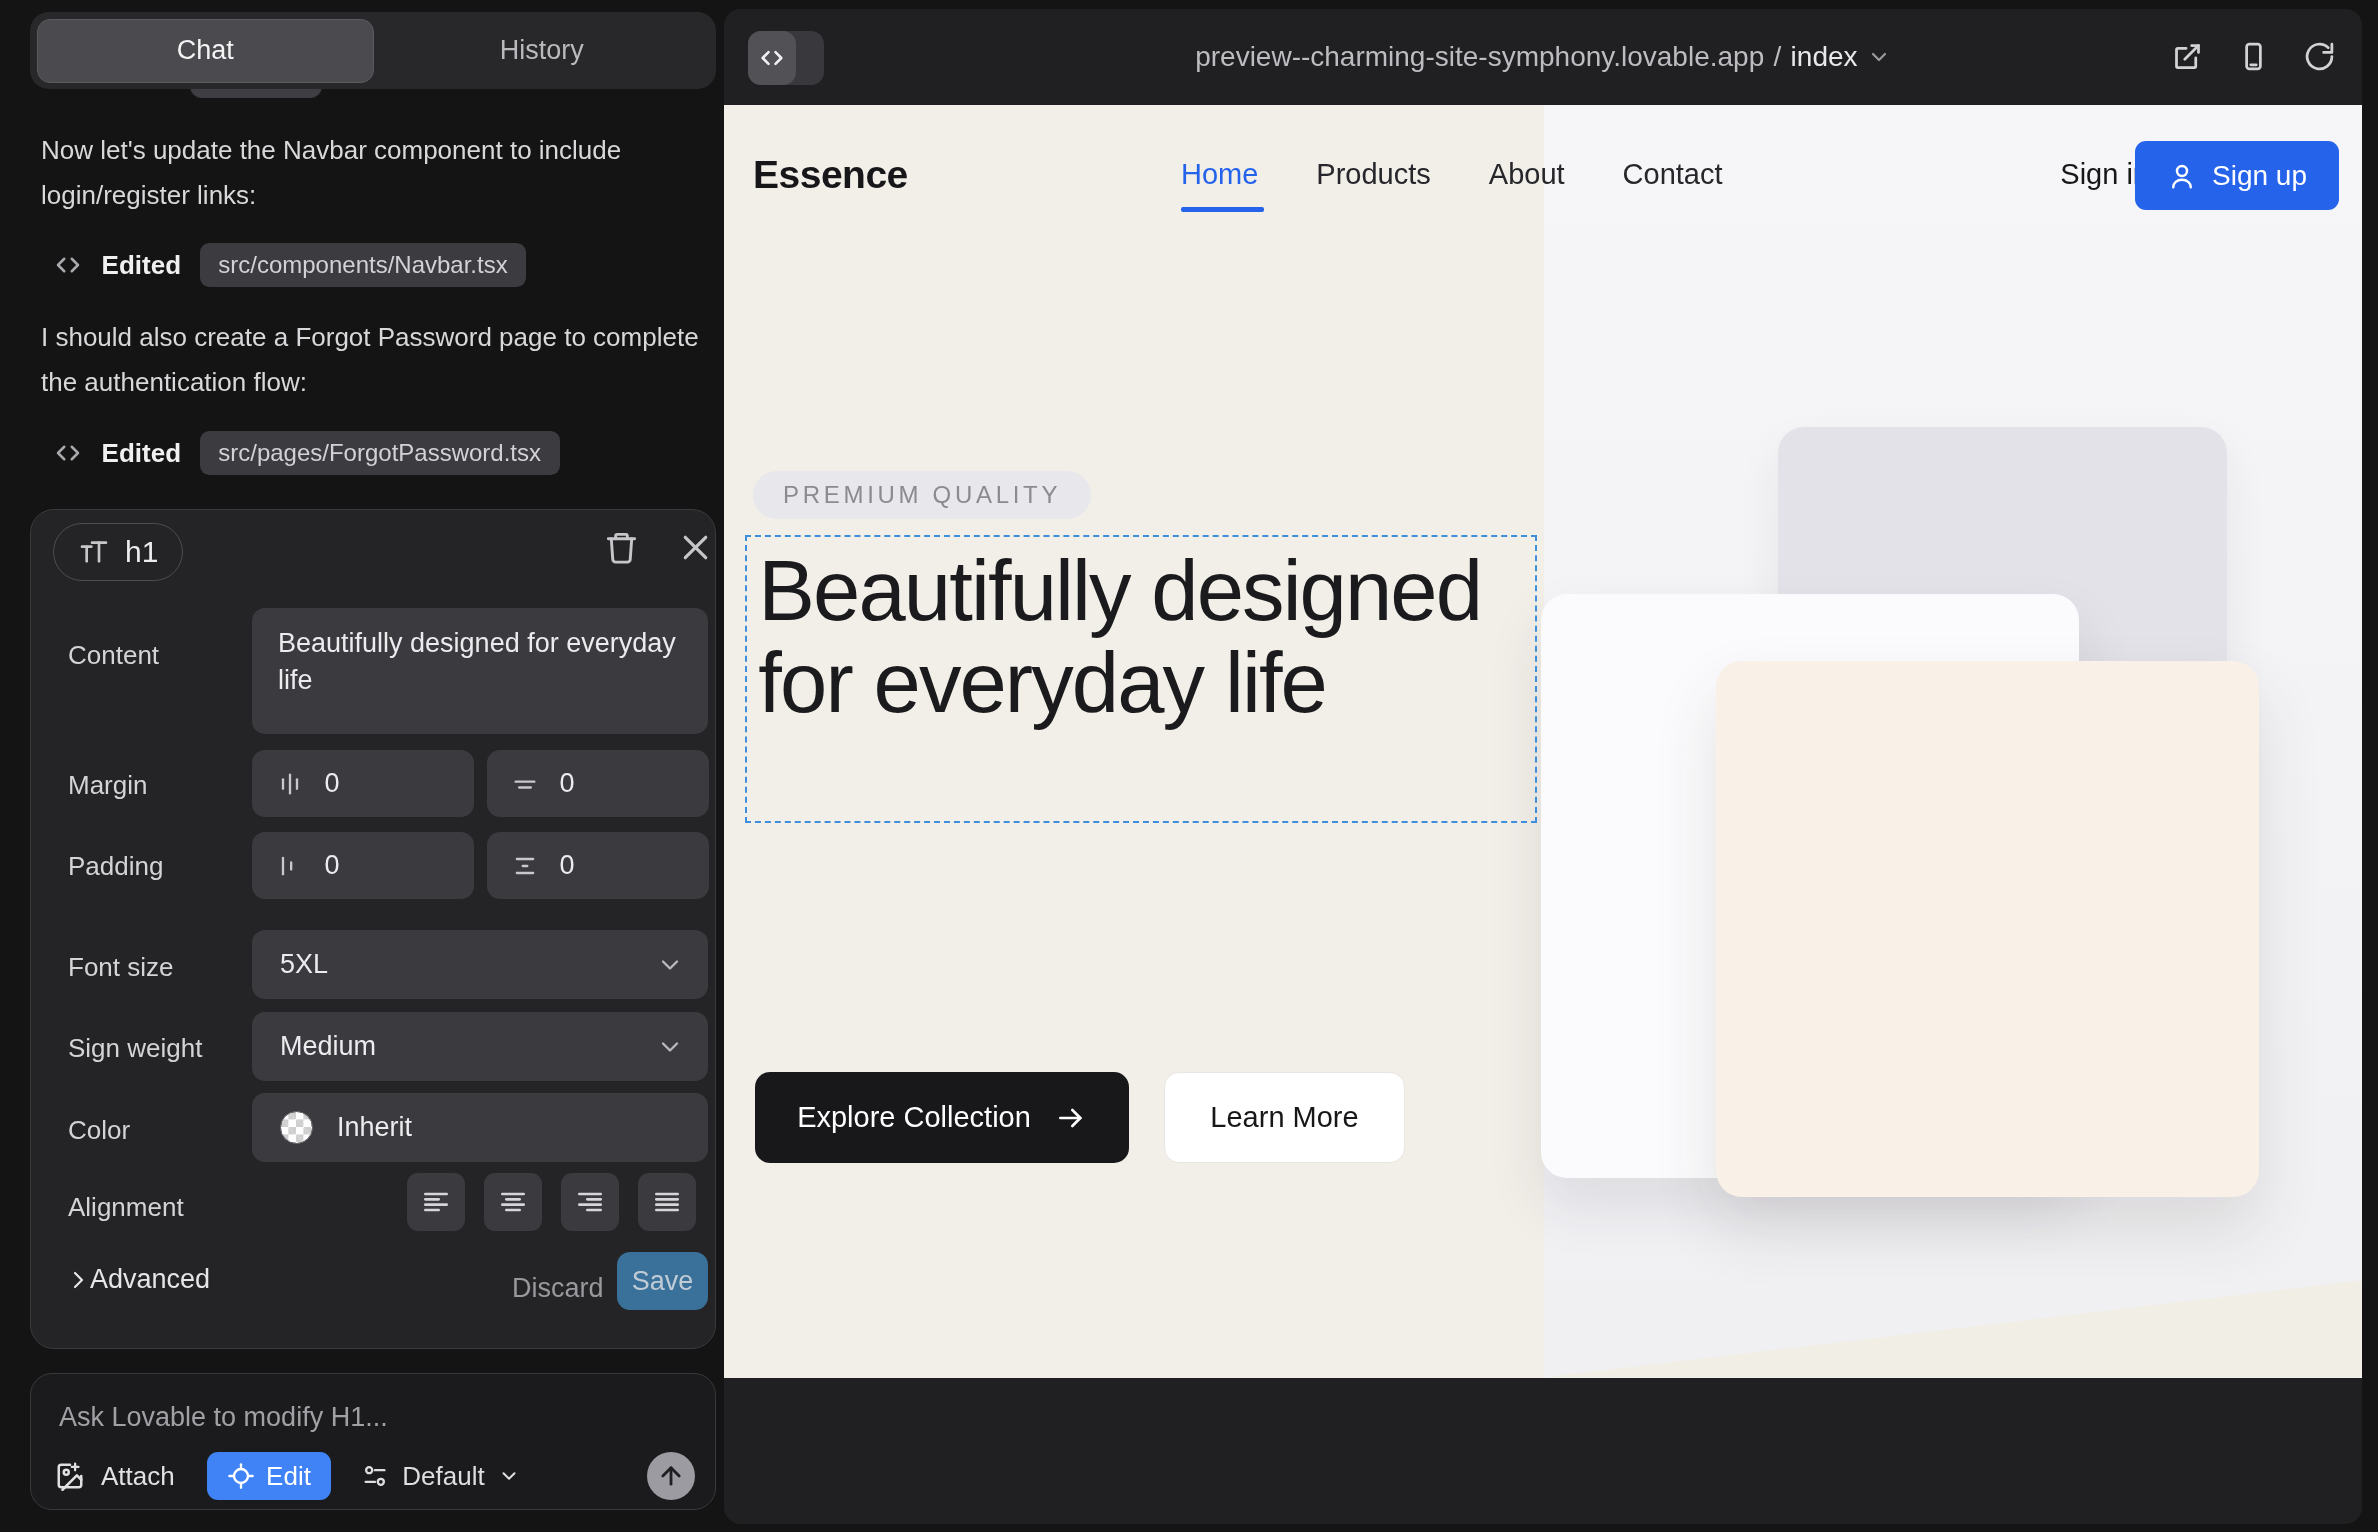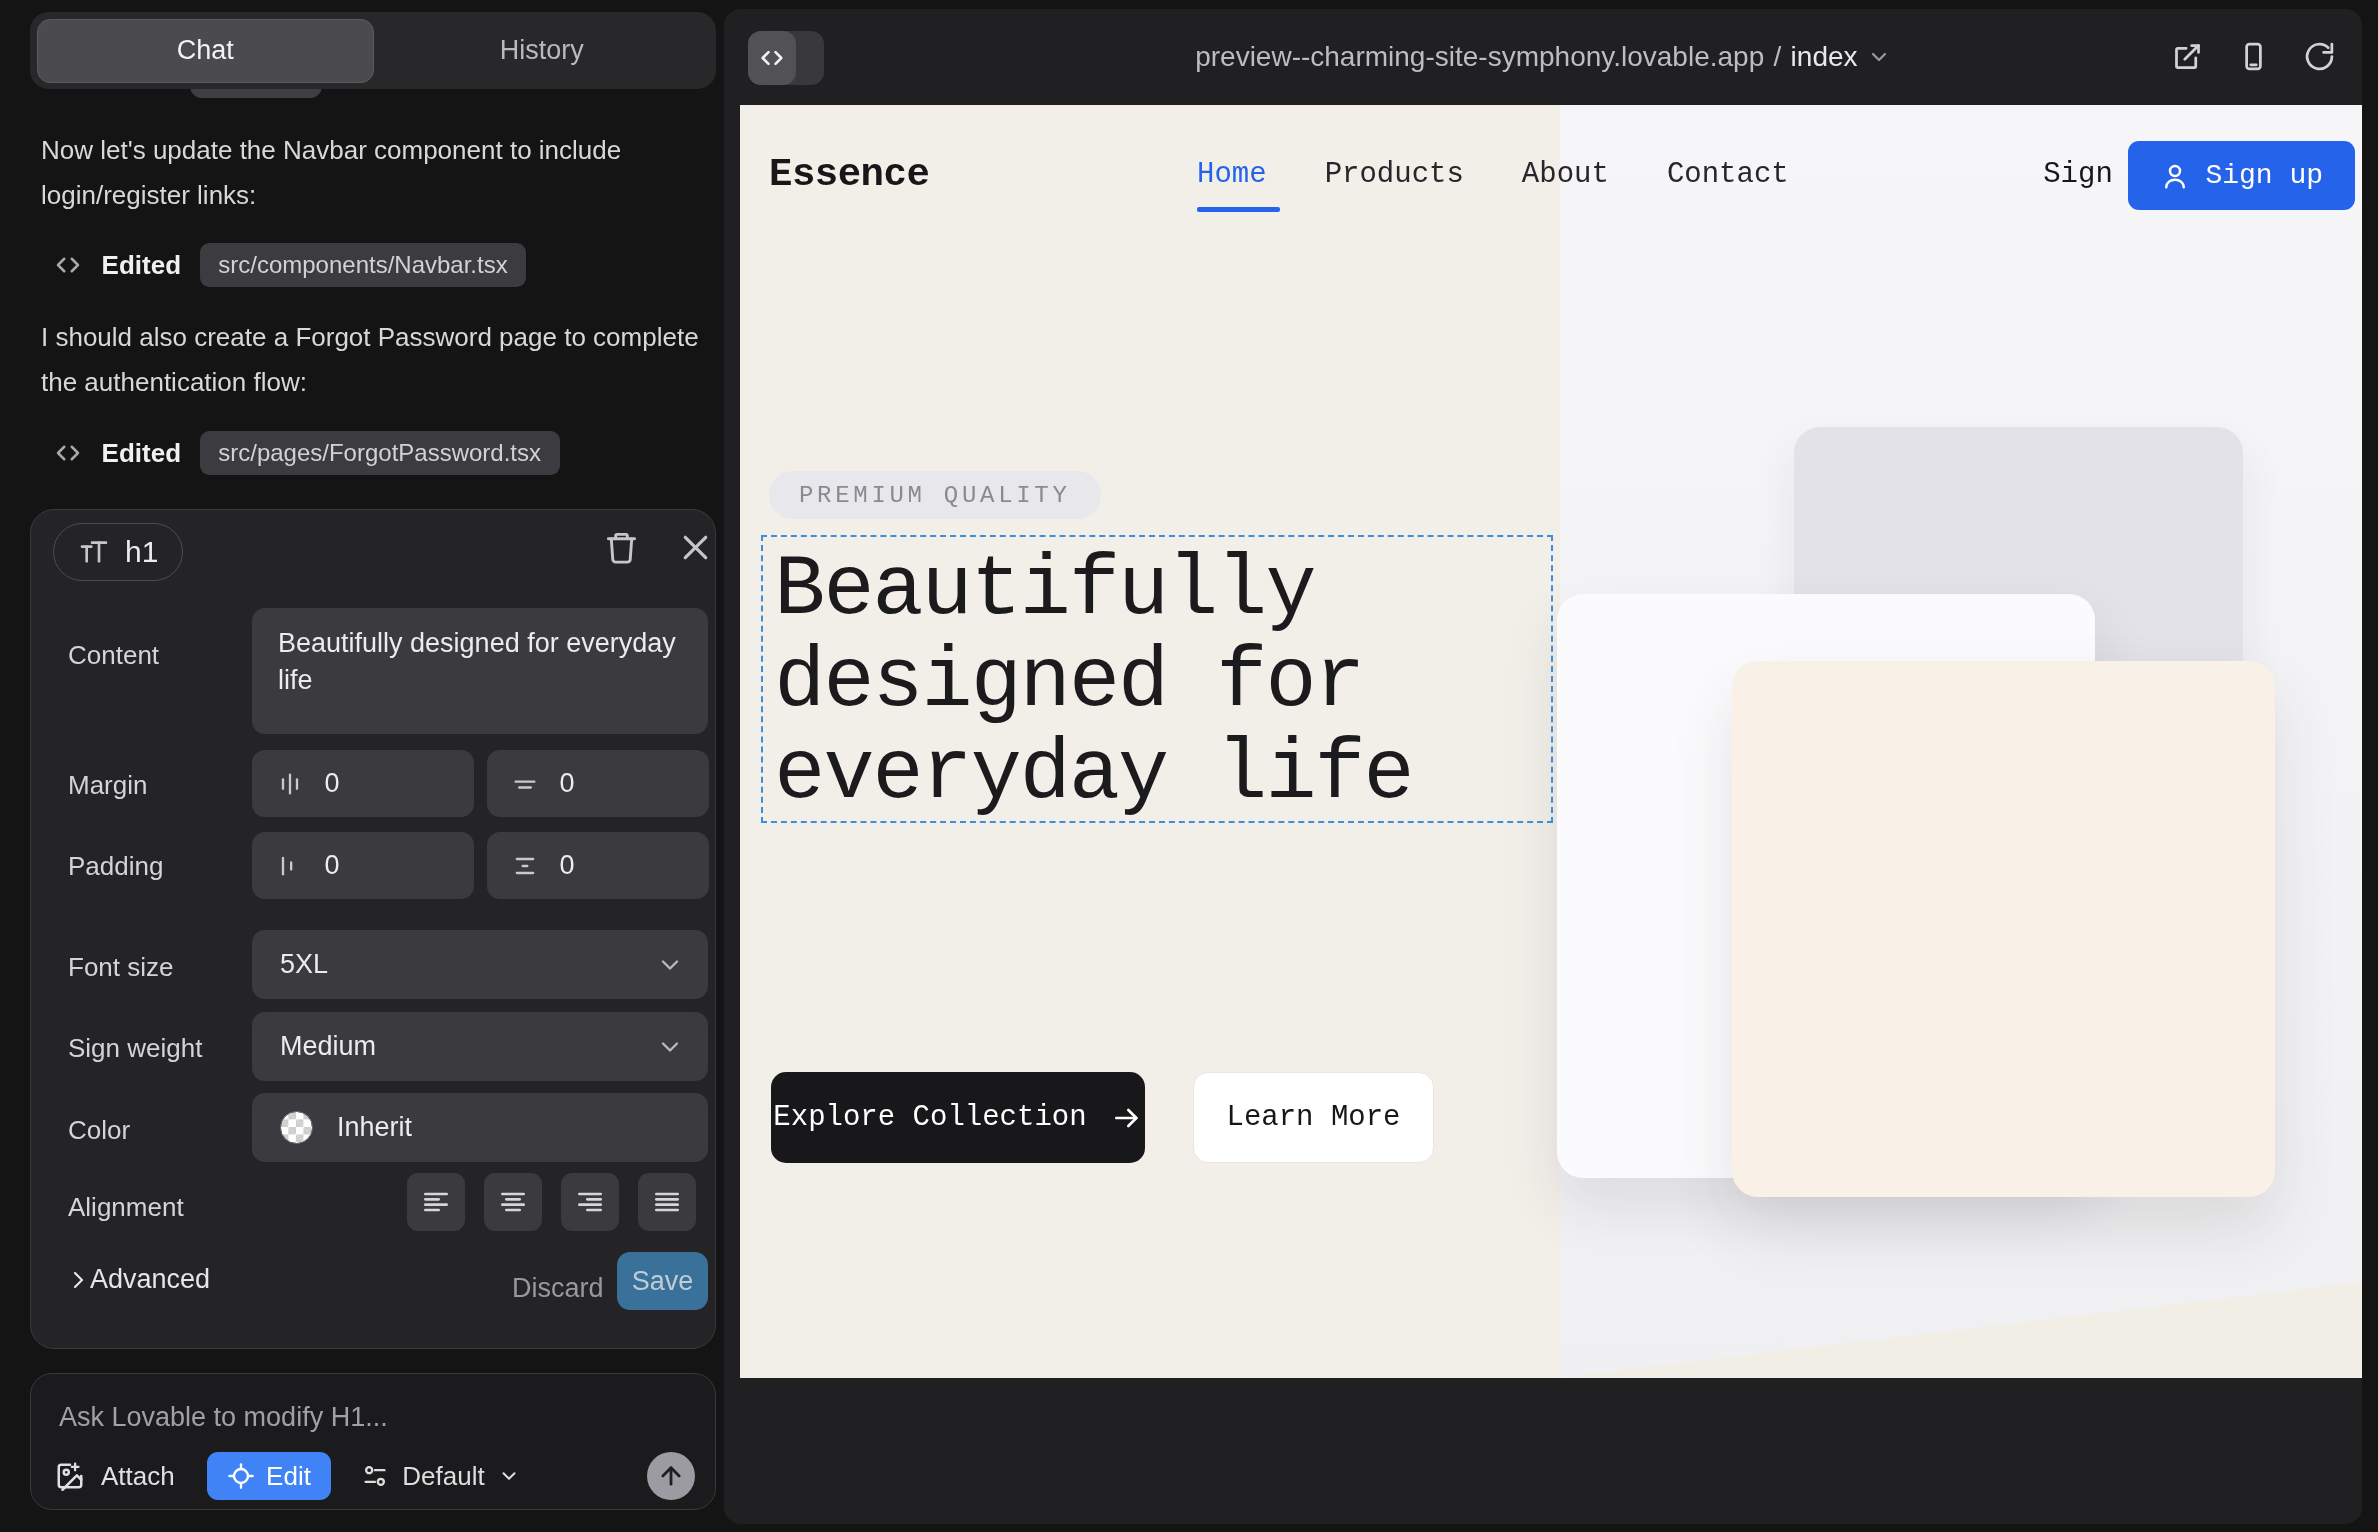--- a/index.html
+++ b/index.html
@@ -80,21 +80,21 @@
   .chrome { position:absolute; left:0; top:0; width:100%; height:96px; background:#202023;
             display:flex; align-items:center; }
   .code-toggle { position:absolute; left:24px; top:21.3px; width:76px; height:54px; background:#39393d;
                  border-radius:13px; }
   .code-toggle .seg { position:absolute; left:0; top:0; width:48px; height:54px; background:#515156;
                       border-radius:13px; display:flex; align-items:center; justify-content:center; color:#f1f1f3; }
   .urlbar { margin:0 auto; display:flex; align-items:center; gap:9.3px; font-size:28px; }
   .url-host { color:#bcbcc1; } .url-sep { color:#bcbcc1; } .url-path { color:#e8e8eb; }
   .chrome-actions { position:absolute; right:26px; top:31px; display:flex; gap:33px; color:#d2d2d5; }
 
-  .page { position:absolute; left:16px; top:96px; width:1638px; height:1161px; background:#ffffff;font-family:Liberation Mono, monospace; }
+  .page { position:absolute; left:0; top:96px; width:1638px; height:1161px; background:#ffffff; }
   .hero { position:absolute; left:0; top:0; width:1638px; height:1273px; background:#f2efe9; overflow:hidden; }
   .hero-right { position:absolute; left:820px; top:0; width:818px; height:1273px;
                 background:linear-gradient(180deg,#f6f6f8 0%,#f2f2f5 70%,#f0f0f3 100%); }
   .wedge { position:absolute; left:820px; top:1175px; width:818px; height:97px; background:#f1eee5;
            clip-path:polygon(0 100%, 100% 0, 100% 100%); }
   .shape-gray { position:absolute; left:1054px; top:322px; width:449px; height:362px; background:#e3e2e8;
                 border-radius:26px; box-shadow:0 22px 46px rgba(40,40,60,.07); }
   .shape-white { position:absolute; left:817px; top:489px; width:538px; height:584px; background:#fbfbfd;
                  border-radius:26px; box-shadow:0 28px 56px rgba(40,40,60,.10); }
   .shape-beige { position:absolute; left:992px; top:556px; width:543px; height:536px; background:#f9f0e7;
@@ -114,21 +114,21 @@
 
   .badge { position:absolute; left:29px; top:366px; height:48px; padding:0 30px; background:#e8e7eb;
            border-radius:927px; display:flex; align-items:center; font-size:24px; letter-spacing:3.7px;
            color:#8a8a91; font-weight:500; }
   .selection { position:absolute; left:21.3px; top:430px; width:792px; height:288px;
                border:2.8px dashed #3f8edc; }
   .hero-h1 { position:absolute; left:11px; top:7.4px; width:761px; font-size:85px; line-height:92px;
              font-weight:500; letter-spacing:-1.9px; color:#1b1b1e; }
   .hero-para { position:absolute; left:31px; top:751px; width:853px; font-size:37px; line-height:53px;
                color:#7c7a78; }
-  .cta-row { position:absolute; left:31px; top:967px; display:flex; gap:48px; }
+  .cta-row { position:absolute; left:31px; top:967px; display:flex; gap:35px; }
   .cta-primary { width:374px; height:91px; background:#18181b; border-radius:15px; color:#ffffff;
                  font-size:29px; display:flex; align-items:center; justify-content:center; gap:24px; }
   .cta-secondary { width:241px; height:91px; background:#ffffff; border:1.9px solid #e8e6e1; border-radius:15px;
                    color:#17171a; font-size:29px; display:flex; align-items:center; justify-content:center; }
 </style>
 </head>
 <body>
 
 <div class="stage">
 

